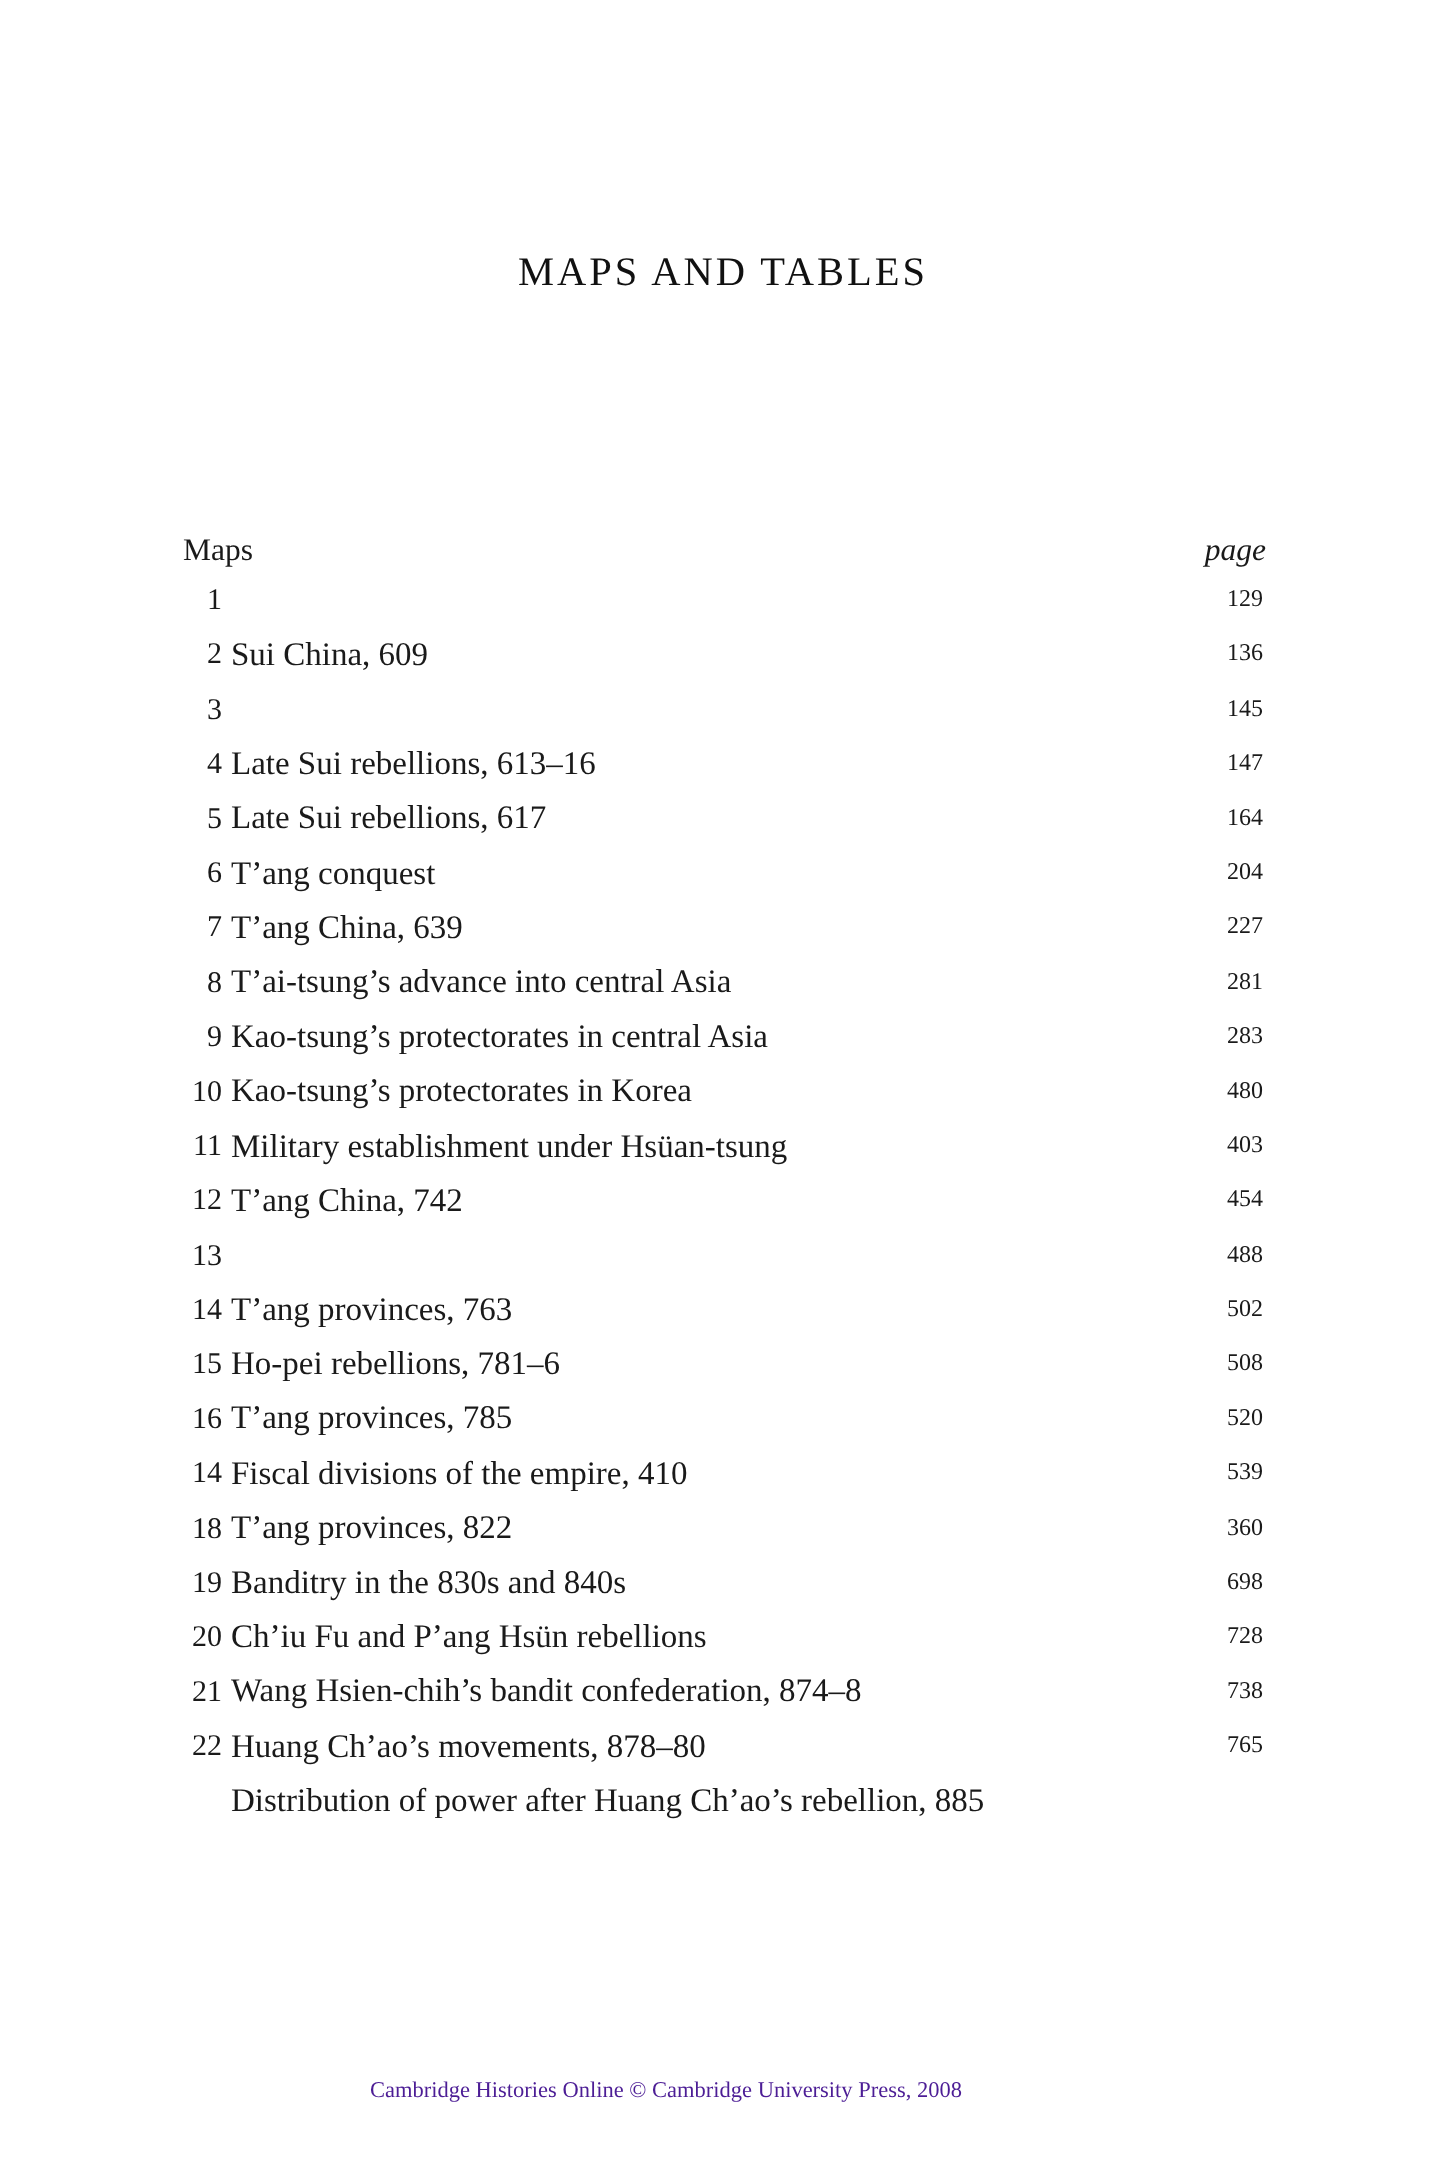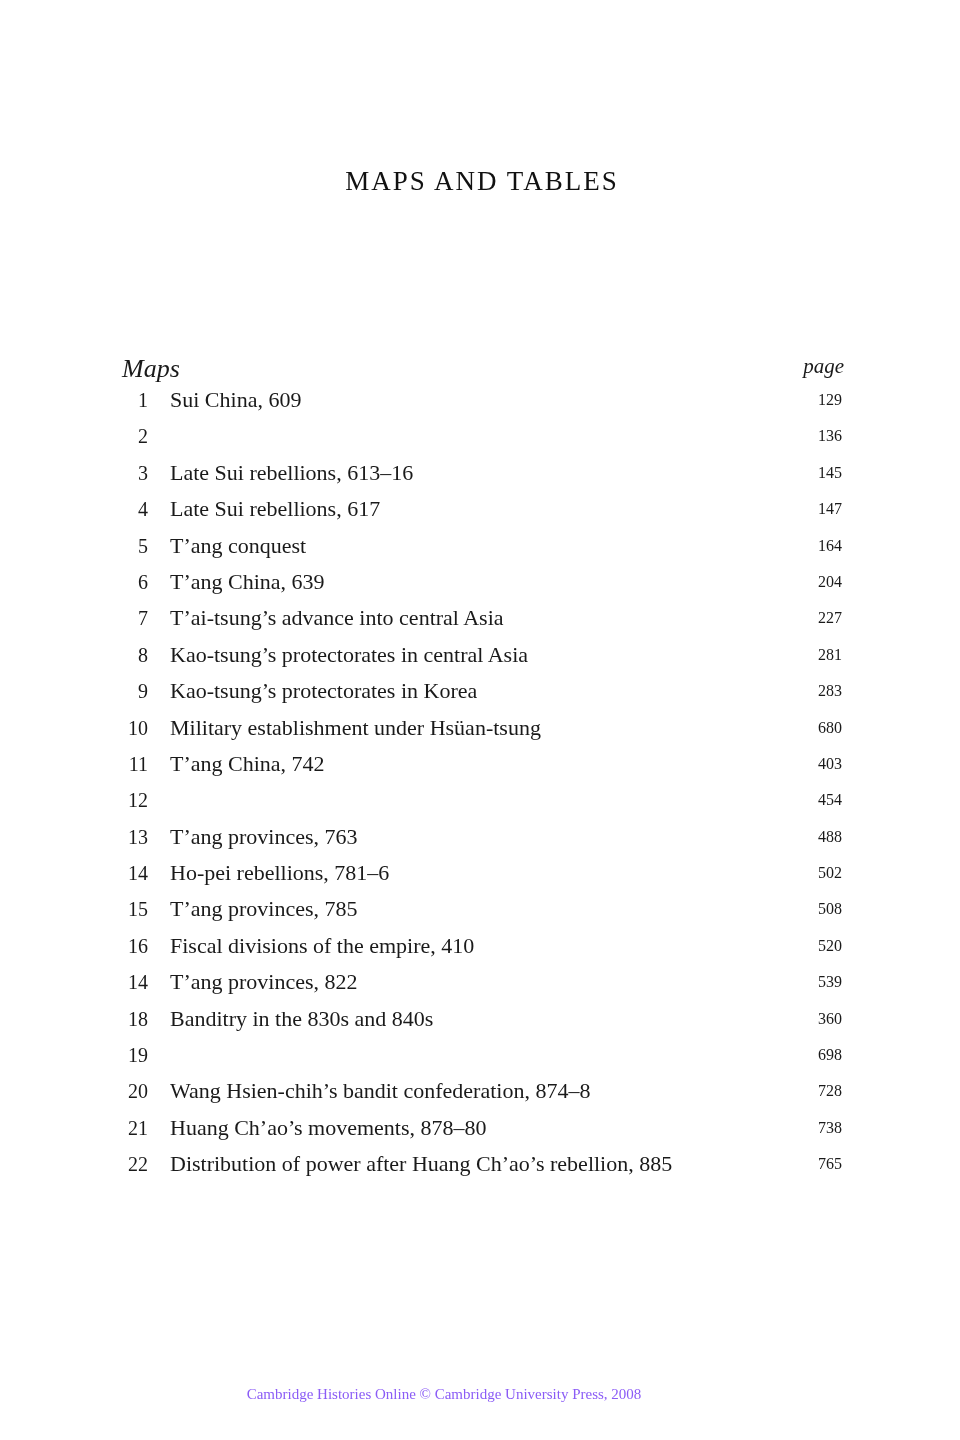--- a/index.html
+++ b/index.html
@@ -33,22 +33,21 @@
       width: 726px;
     }
     .toc-header {
       position: relative;
       height: 32px;
     }
     .toc-header .section-label {
       position: absolute;
       left: 4px;
       top: 4px;
-      font-style: italic;
-      font-size: 26px;
+      font-size: 21px;
     }
     .toc-header .page-label {
       position: absolute;
       right: 0;
       top: 4px;
       font-style: italic;
       font-size: 21px;
     }
     .toc-list {
       list-style: none;
@@ -64,35 +63,36 @@
     }
     .toc-row .num {
       position: absolute;
       left: 0;
       width: 30px;
       text-align: right;
       font-size: 20px;
     }
     .toc-row .title {
       position: absolute;
-      left: 52px;
+      left: 36px;
+      margin-top: 36px;
     }
     .toc-row .pg {
       position: absolute;
       right: 2px;
       font-size: 16px;
     }
     .footer {
       position: absolute;
       top: 1386px;
       left: 0;
       width: 888px;
       text-align: center;
       font-size: 15px;
-      color: #8b5cf6;
+      color: #4c1d95;
     }
   </style>
 </head>
 <body>
 
 <h1 class="page-title">MAPS AND TABLES</h1>
 
 <div class="toc">
   <div class="toc-header">
     <span class="section-label">Maps</span>
@@ -139,21 +139,21 @@
         <span class="pg">281</span>
       </li>
     <li class="toc-row">
         <span class="num">9</span>
         <span class="title">Kao-tsung’s protectorates in Korea</span>
         <span class="pg">283</span>
       </li>
     <li class="toc-row">
         <span class="num">10</span>
         <span class="title">Military establishment under Hsüan-tsung</span>
-        <span class="pg">680</span>
+        <span class="pg">480</span>
       </li>
     <li class="toc-row">
         <span class="num">11</span>
         <span class="title">T’ang China, 742</span>
         <span class="pg">403</span>
       </li>
     <li class="toc-row">
         <span class="num">12</span>
         <span class="pg">454</span>
       </li>
@@ -182,20 +182,21 @@
         <span class="title">T’ang provinces, 822</span>
         <span class="pg">539</span>
       </li>
     <li class="toc-row">
         <span class="num">18</span>
         <span class="title">Banditry in the 830s and 840s</span>
         <span class="pg">360</span>
       </li>
     <li class="toc-row">
         <span class="num">19</span>
+        <span class="title">Ch’iu Fu and P’ang Hsün rebellions</span>
         <span class="pg">698</span>
       </li>
     <li class="toc-row">
         <span class="num">20</span>
         <span class="title">Wang Hsien-chih’s bandit confederation, 874–8</span>
         <span class="pg">728</span>
       </li>
     <li class="toc-row">
         <span class="num">21</span>
         <span class="title">Huang Ch’ao’s movements, 878–80</span>

